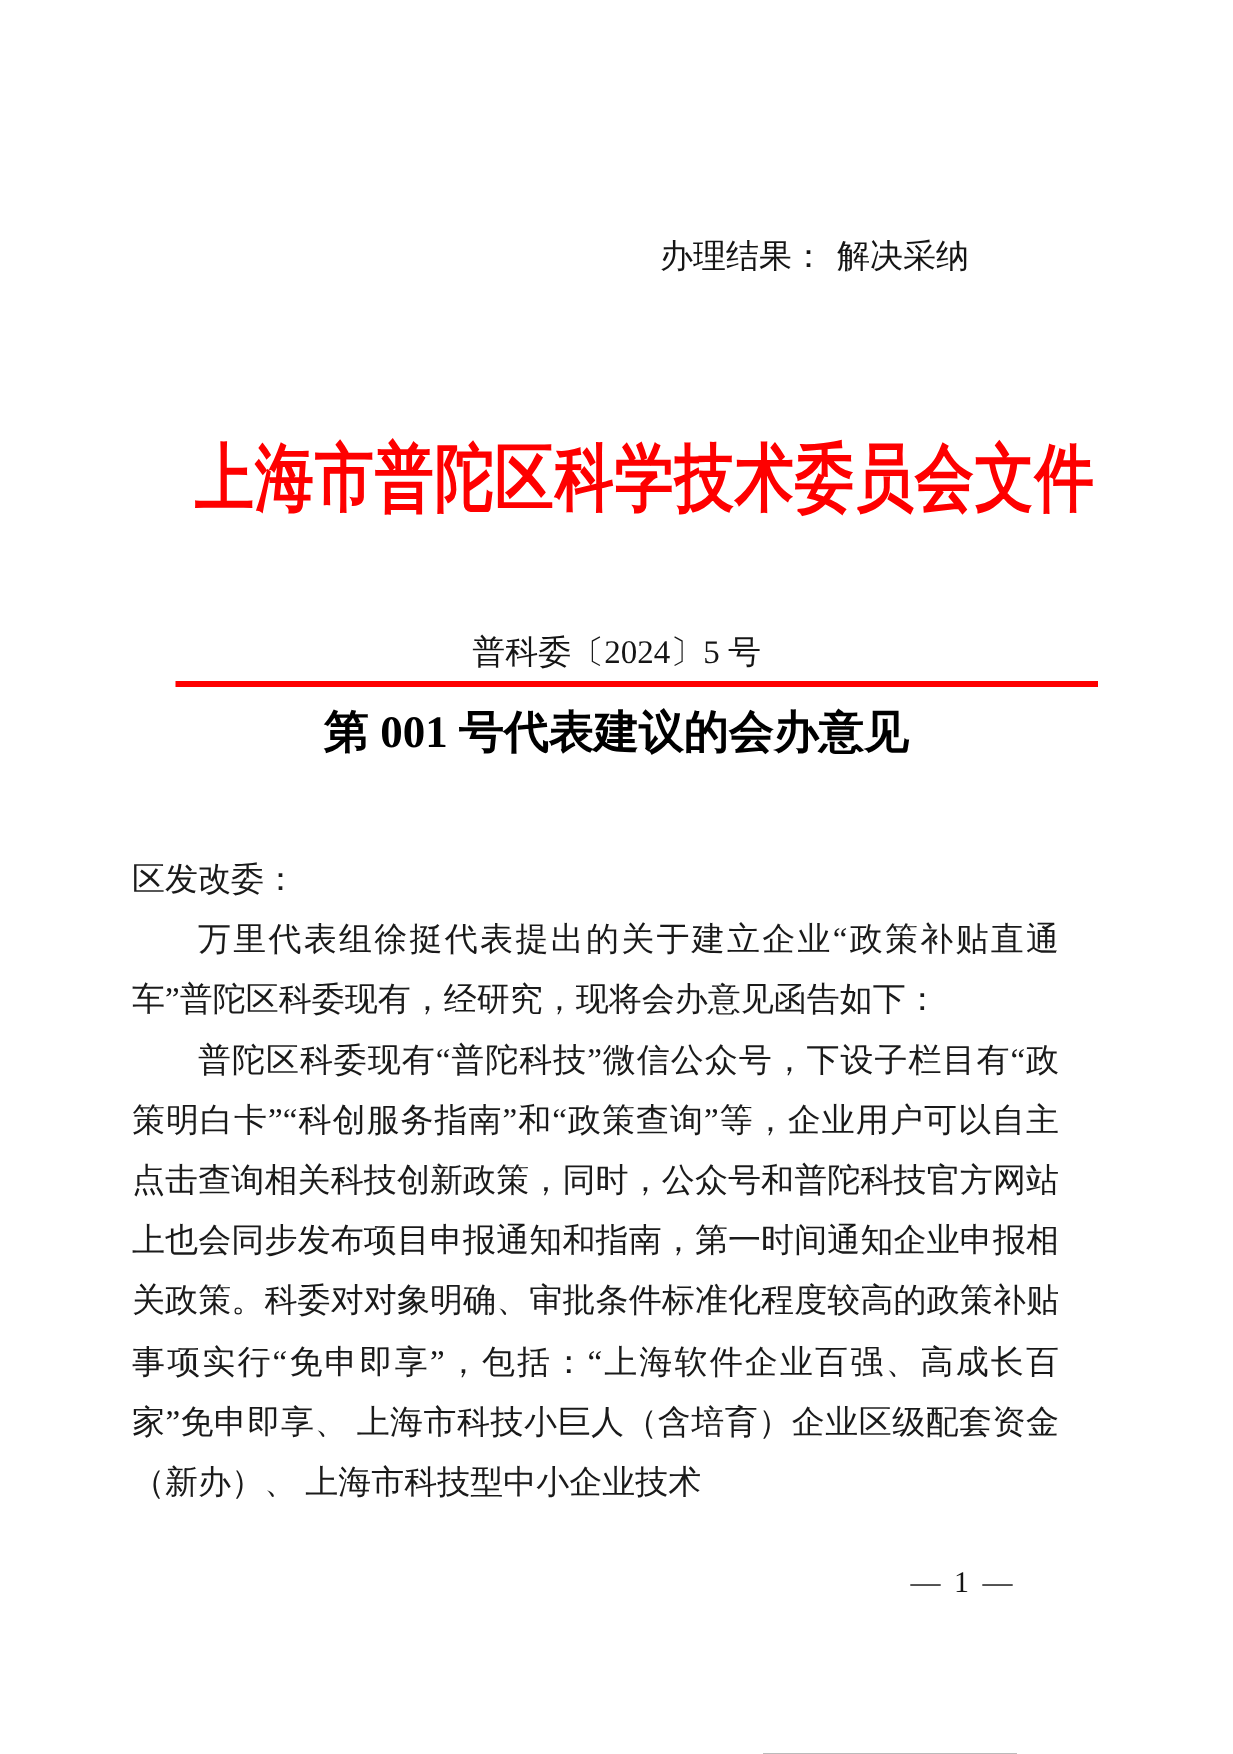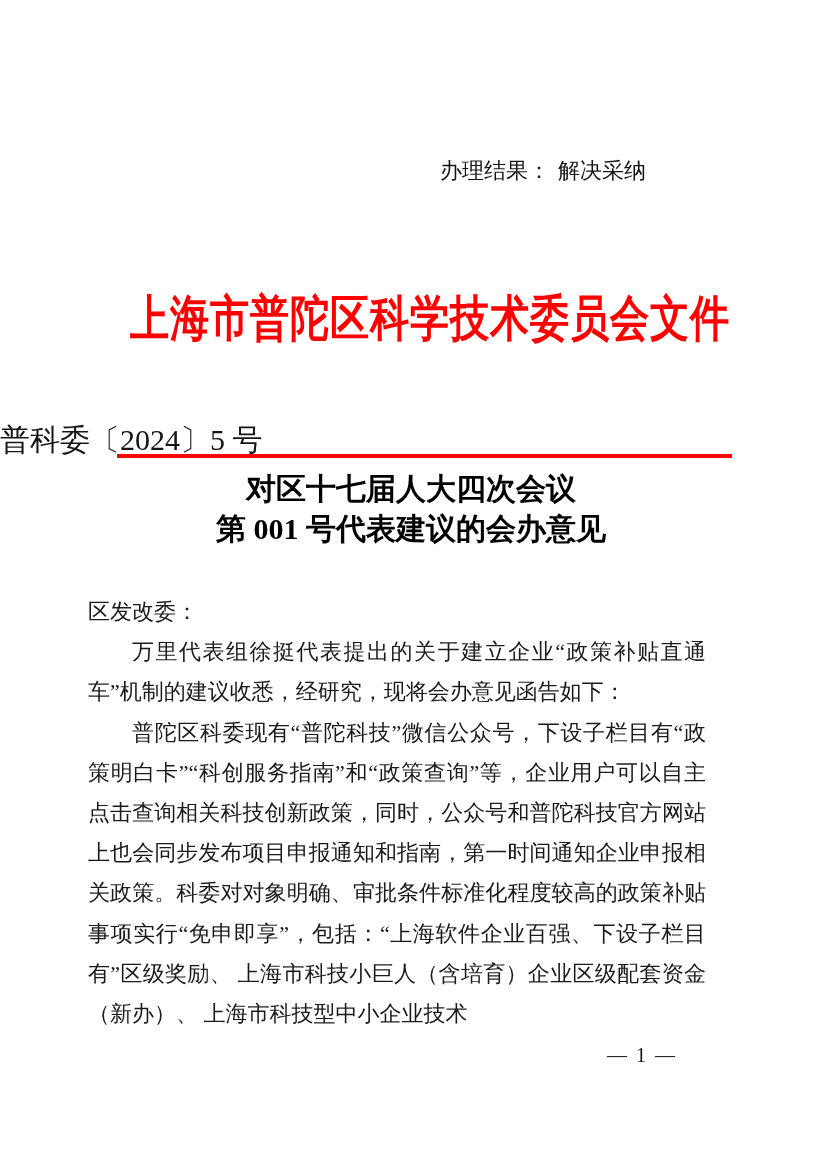--- a/index.html
+++ b/index.html
@@ -14,31 +14,31 @@
   .meta-row{white-space:nowrap;}
   .meta-label{margin-right:8px;}
   
   .agency{
     position:absolute;left:130px;top:286px;
     font-size:49px;font-weight:bold;color:#fe0000;
     white-space:nowrap;letter-spacing:1px;
     transform:scaleX(0.80);transform-origin:0 50%;
   }
   
-  .doc-number{position:absolute;left:0;top:420px;width:822px;font-size:30px;}
+  .doc-number{position:absolute;left:0;top:420px;width:822px;text-align:center;font-size:22px;}
   
   .red-rule{position:absolute;left:117px;top:454px;width:615px;height:4px;background:#fe0000;}
   
   .subject{
     position:absolute;left:0;top:469px;width:822px;text-align:center;
     font-size:30px;font-weight:bold;line-height:40px;color:#000;
   }
   
   .body-text{
-    position:absolute;left:88px;top:592px;width:618px;
+    position:absolute;left:88px;top:566px;width:618px;
     font-size:22px;line-height:40.2px;text-align:justify;
     text-justify:inter-character;color:#1a1a1a;
   }
   .body-text p{margin:0;text-indent:2em;}
   .body-text .salutation{text-indent:0;}
   
   .footer{position:absolute;left:607px;top:1044px;font-size:20px;letter-spacing:2px;white-space:nowrap;}
 </style>
 </head>
 <body>
@@ -51,25 +51,24 @@
     </div>
   </div>
 
   <div class="agency">上海市普陀区科学技术委员会文件</div>
 
   <div class="doc-number">普科委〔2024〕5 号</div>
 
   <div class="red-rule"></div>
 
   <div class="subject">
-    <div>对区十七届人大四次会议</div>
     <div>第 001 号代表建议的会办意见</div>
   </div>
 
   <div class="body-text">
     <p class="salutation">区发改委：</p>
-    <p>万里代表组徐挺代表提出的关于建立企业“政策补贴直通车”机制的建议收悉，经研究，现将会办意见函告如下：</p>
-    <p>普陀区科委现有“普陀科技”微信公众号，下设子栏目有“政策明白卡”“科创服务指南”和“政策查询”等，企业用户可以自主点击查询相关科技创新政策，同时，公众号和普陀科技官方网站上也会同步发布项目申报通知和指南，第一时间通知企业申报相关政策。科委对对象明确、审批条件标准化程度较高的政策补贴事项实行“免申即享”，包括：“上海软件企业百强、下设子栏目有”区级奖励、 上海市科技小巨人（含培育）企业区级配套资金（新办）、 上海市科技型中小企业技术</p>
+    <p>万里代表组徐挺代表提出的关于建立企业“政策补贴直通车”普陀区科委现有，经研究，现将会办意见函告如下：</p>
+    <p>普陀区科委现有“普陀科技”微信公众号，下设子栏目有“政策明白卡”“科创服务指南”和“政策查询”等，企业用户可以自主点击查询相关科技创新政策，同时，公众号和普陀科技官方网站上也会同步发布项目申报通知和指南，第一时间通知企业申报相关政策。科委对对象明确、审批条件标准化程度较高的政策补贴事项实行“免申即享”，包括：“上海软件企业百强、高成长百家”免申即享、 上海市科技小巨人（含培育）企业区级配套资金（新办）、 上海市科技型中小企业技术</p>
   </div>
 
   <div class="footer">— 1 —</div>
 
 </div>
 
 </body></html>

